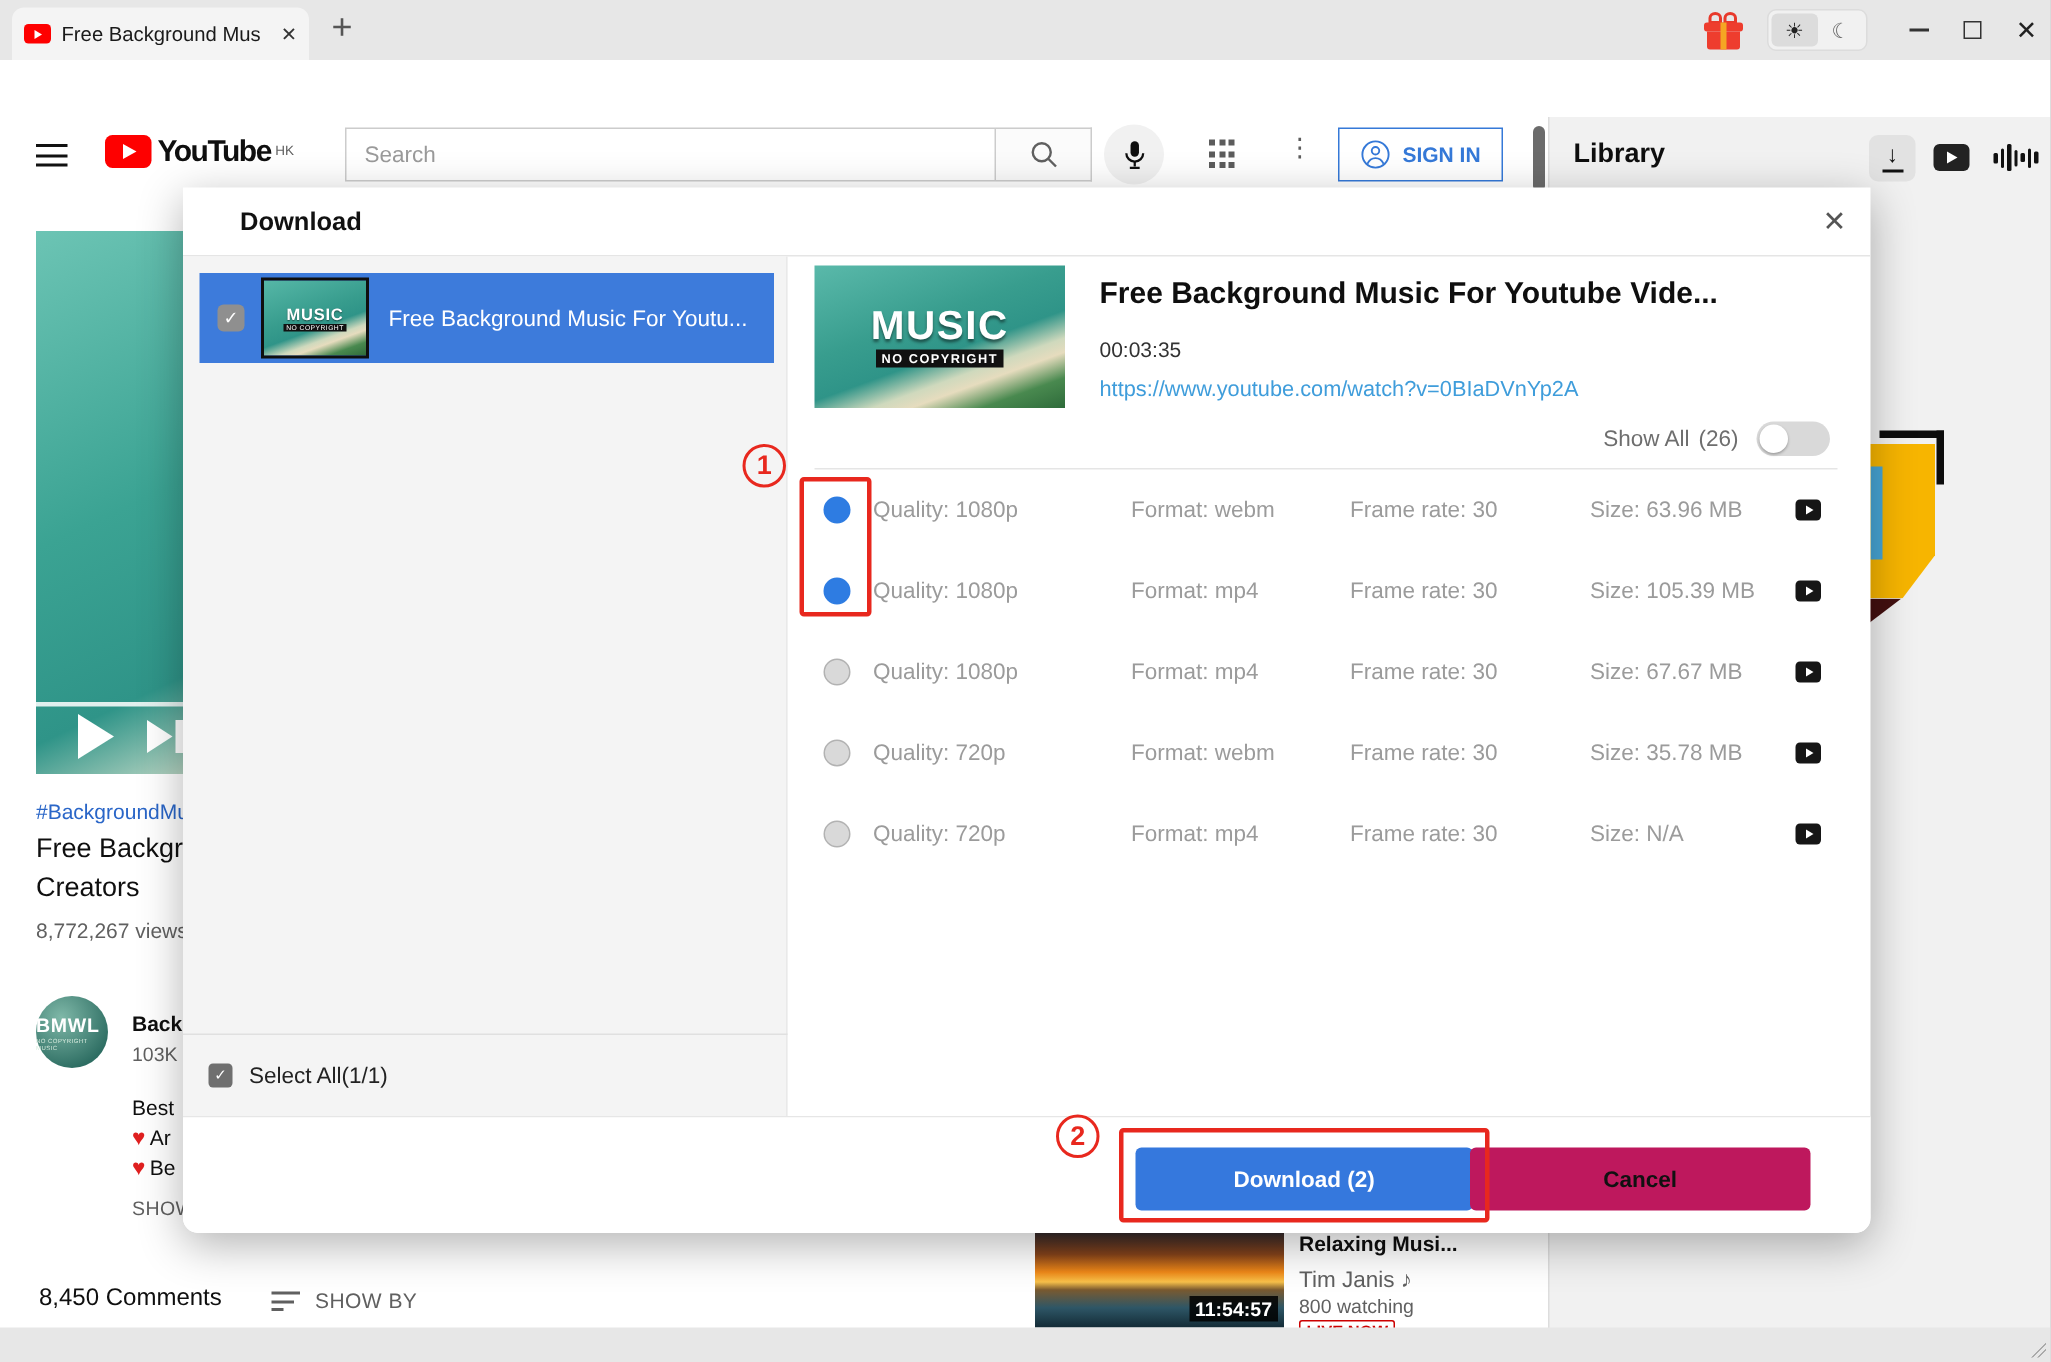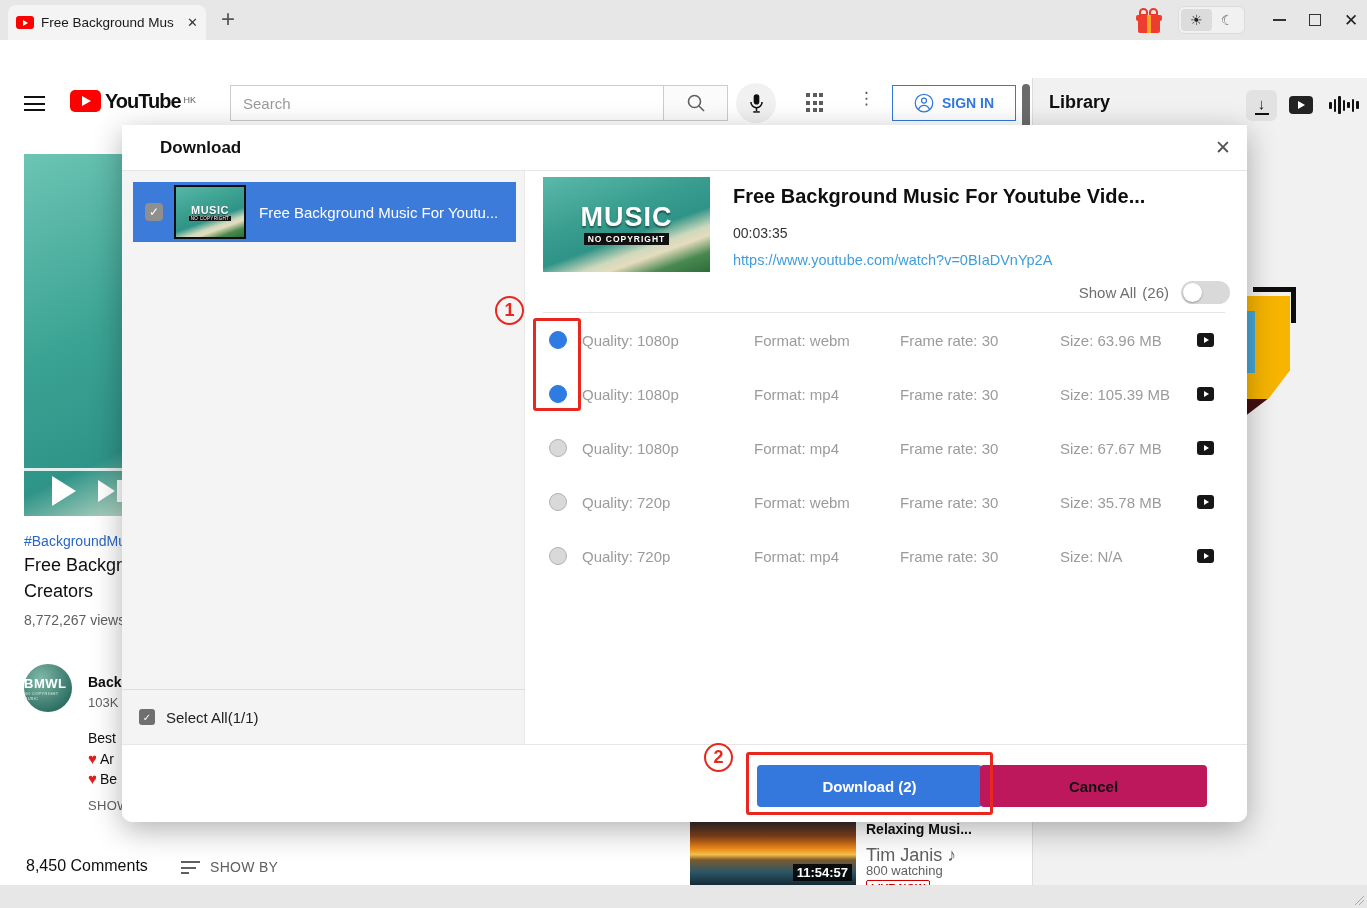--- a/index.html
+++ b/index.html
@@ -53,21 +53,21 @@
   .ytlogo .play::after { content:""; position:absolute; left:12px; top:6px; border-left:9px solid #fff; border-top:5px solid transparent; border-bottom:5px solid transparent; }
   .ytlogo .word { font-size:20px; font-weight:bold; letter-spacing:-1px; color:#0f0f0f; line-height:22px; }
   .ytlogo .region { font-size:9px; color:#606060; margin-left:3px; margin-top:-2px; }
   .searchbox { position:absolute; left:230px; top:85px; width:434px; height:36px; border:1px solid #ccc; padding:0 12px; font-size:15px; color:#111; font-family:"Liberation Sans",sans-serif; }
   .searchbox::placeholder { color:#9a9a9a; }
   .searchbtn { position:absolute; left:664px; top:85px; width:64px; height:36px; border:1px solid #ccc; border-left:none; background:#fbfbfb; display:flex; align-items:center; justify-content:center; }
   .mic { position:absolute; left:736px; top:83px; width:40px; height:40px; border-radius:50%; background:#f1f1f1; display:flex; align-items:center; justify-content:center; }
   .apps { position:absolute; left:806px; top:93px; width:20px; height:20px; display:grid; grid-template-columns:repeat(3,4px); grid-gap:2.5px; }
   .apps div { width:4px; height:4px; background:#5c5c5c; }
   .kebab { position:absolute; left:858px; top:90px; font-size:17px; color:#5c5c5c; letter-spacing:0; line-height:1; width:14px; text-align:center; }
-  .signin { position:absolute; left:892px; top:85px; width:124px; height:36px; border:1px solid #3579d8; background:#fff; display:flex; align-items:center; justify-content:center; gap:8px; color:#3579d8; font-size:14px; font-weight:bold; }
+  .signin { position:absolute; left:892px; top:85px; width:110px; height:36px; border:1px solid #3579d8; background:#fff; display:flex; align-items:center; justify-content:center; gap:8px; color:#3579d8; font-size:14px; font-weight:bold; }
   .pagescroll { position:absolute; left:1022px; top:84px; width:8px; height:44px; background:#6b6b6b; border-radius:4px; z-index:3; }
 
   
   .library { position:absolute; left:1032px; top:78px; width:335px; height:830px; background:#f1f1f1; border-left:1px solid #ddd; }
   .library-title { position:absolute; left:16px; top:14px; font-size:18px; font-weight:bold; color:#0f0f0f; }
   .lib-dl { position:absolute; left:213px; top:12px; width:31px; height:31px; background:#e2e2e2; border-radius:6px; display:flex; flex-direction:column; align-items:center; justify-content:center; }
   .lib-dl .arrow { font-size:15px; font-weight:bold; color:#111; line-height:1; }
   .lib-dl .bar { width:14px; height:2px; background:#111; margin-top:2px; }
   .lib-vid { position:absolute; left:256px; top:18px; width:24px; height:18px; background:#222; border-radius:4px; }
   .lib-vid::after { content:""; position:absolute; left:9px; top:5px; border-left:7px solid #fff; border-top:4px solid transparent; border-bottom:4px solid transparent; }
@@ -103,21 +103,21 @@
   .showmore { position:absolute; left:88px; top:798px; font-size:13px; color:#606060; letter-spacing:.3px; }
   .comments { position:absolute; left:26px; top:857px; font-size:16px; color:#0f0f0f; white-space:nowrap; }
   .sorticon { position:absolute; left:181px; top:861px; }
   .sorticon div { height:2px; background:#606060; margin-bottom:3.5px; }
   .sortby { position:absolute; left:210px; top:859px; font-size:14px; color:#606060; letter-spacing:.3px; }
 
   .sug-thumb { position:absolute; left:690px; top:819px; width:166px; height:66px;
     background:linear-gradient(180deg,#23242e 0%,#84421a 26%,#ef8818 44%,#f8c24a 54%,#7a5a30 62%,#2e5666 80%,#132b36 100%); }
   .sug-thumb .time { position:absolute; right:4px; bottom:4px; background:rgba(0,0,0,.85); color:#fff; font-size:13px; font-weight:bold; padding:1px 4px; }
   .sug-title { position:absolute; left:866px; top:821px; font-size:14px; font-weight:bold; color:#0f0f0f; }
-  .sug-ch { position:absolute; left:866px; top:845px; font-size:18px; color:#606060; }
+  .sug-ch { position:absolute; left:866px; top:845px; font-size:15px; color:#606060; }
   .sug-watch { position:absolute; left:866px; top:863px; font-size:13px; color:#606060; }
   .sug-live { position:absolute; left:866px; top:880px; font-size:11px; font-weight:bold; color:#c00; border:1px solid #c00; border-radius:2px; padding:1px 4px; }
   .bottomstrip { position:absolute; left:0; top:885px; width:1367px; height:23px; background:#e7e7e7; z-index:6; }
   .grip { position:absolute; right:3px; bottom:3px; width:10px; height:10px; background:linear-gradient(135deg,transparent 50%,#aaa 50%,#aaa 58%,transparent 58%,transparent 70%,#aaa 70%,#aaa 78%,transparent 78%); }
 
   
   .dialog { position:absolute; left:122px; top:125px; width:1125px; height:697px; background:#fff; border-radius:0 0 10px 10px; box-shadow:0 8px 30px rgba(0,0,0,.3); z-index:10; }
   .dlg-title { position:absolute; left:38px; top:13px; font-size:17px; font-weight:bold; color:#111; }
   .dlg-close { position:absolute; left:1093px; top:11px; font-size:19px; color:#555; }
   .dlg-hdiv { position:absolute; left:0; top:45px; width:1125px; height:1px; background:#e5e5e5; }
@@ -133,21 +133,21 @@
   .selall .chk2 { width:16px; height:16px; border-radius:3px; background:#6f6f6f; color:#fff; font-size:10px; display:flex; align-items:center; justify-content:center; margin-left:17px; }
   .selall .lbl { font-size:15px; color:#222; margin-left:11px; }
 
   .big-thumb { position:absolute; left:421px; top:52px; width:167px; height:95px;
     background:linear-gradient(160deg,#5ab9aa 0%,#389d8e 40%,#2f9488 58%,#cfd9bd 70%,#e6dcbe 76%,#49894f 87%,#2e6b3a 100%); display:flex; flex-direction:column; align-items:center; justify-content:center; }
   .big-thumb .m { color:#fff; font-weight:bold; font-size:27px; letter-spacing:1px; text-shadow:0 2px 2px rgba(0,0,0,.45); line-height:1; }
   .big-thumb .nc { color:#fff; background:#111; font-size:8.5px; font-weight:bold; padding:1px 4px; letter-spacing:1px; margin-top:2px; }
   .info-title { position:absolute; left:611px; top:60px; font-size:20px; font-weight:bold; color:#0f0f0f; white-space:nowrap; }
   .info-dur { position:absolute; left:611px; top:100px; font-size:14px; color:#333; }
   .info-url { position:absolute; left:611px; top:127px; font-size:14.5px; color:#3f9ddb; text-decoration:none; }
-  .showall { position:absolute; right:17px; top:156px; display:flex; align-items:center; gap:6px; }
+  .showall { position:absolute; right:27px; top:156px; display:flex; align-items:center; gap:6px; }
   .showall .t { font-size:15px; color:#6e6e6e; }
   .toggle { width:49px; height:23px; background:#d9d9d9; border-radius:12px; position:relative; margin-left:6px; }
   .toggle .knob { position:absolute; left:2px; top:2px; width:19px; height:19px; background:#fff; border-radius:50%; box-shadow:0 1px 2px rgba(0,0,0,.3); }
   .list-div { position:absolute; left:421px; top:187px; width:682px; height:1px; background:#e5e5e5; }
   .format-list { position:absolute; left:0; top:188px; width:1125px; }
   .format-row { position:relative; height:54px; }
   .format-row .radio { position:absolute; left:427px; top:50%; transform:translateY(-50%); width:18px; height:18px; border-radius:50%; background:#d9d9d9; border:1px solid #b2b2b2; }
   .format-row .radio.sel { background:#2e7ce2; border-color:#2e7ce2; }
   .format-row .col { position:absolute; top:50%; transform:translateY(-50%); font-size:15px; color:#9b9b9b; white-space:nowrap; }
   .col.quality { left:460px; } .col.format { left:632px; } .col.frame { left:778px; } .col.size { left:938px; }

